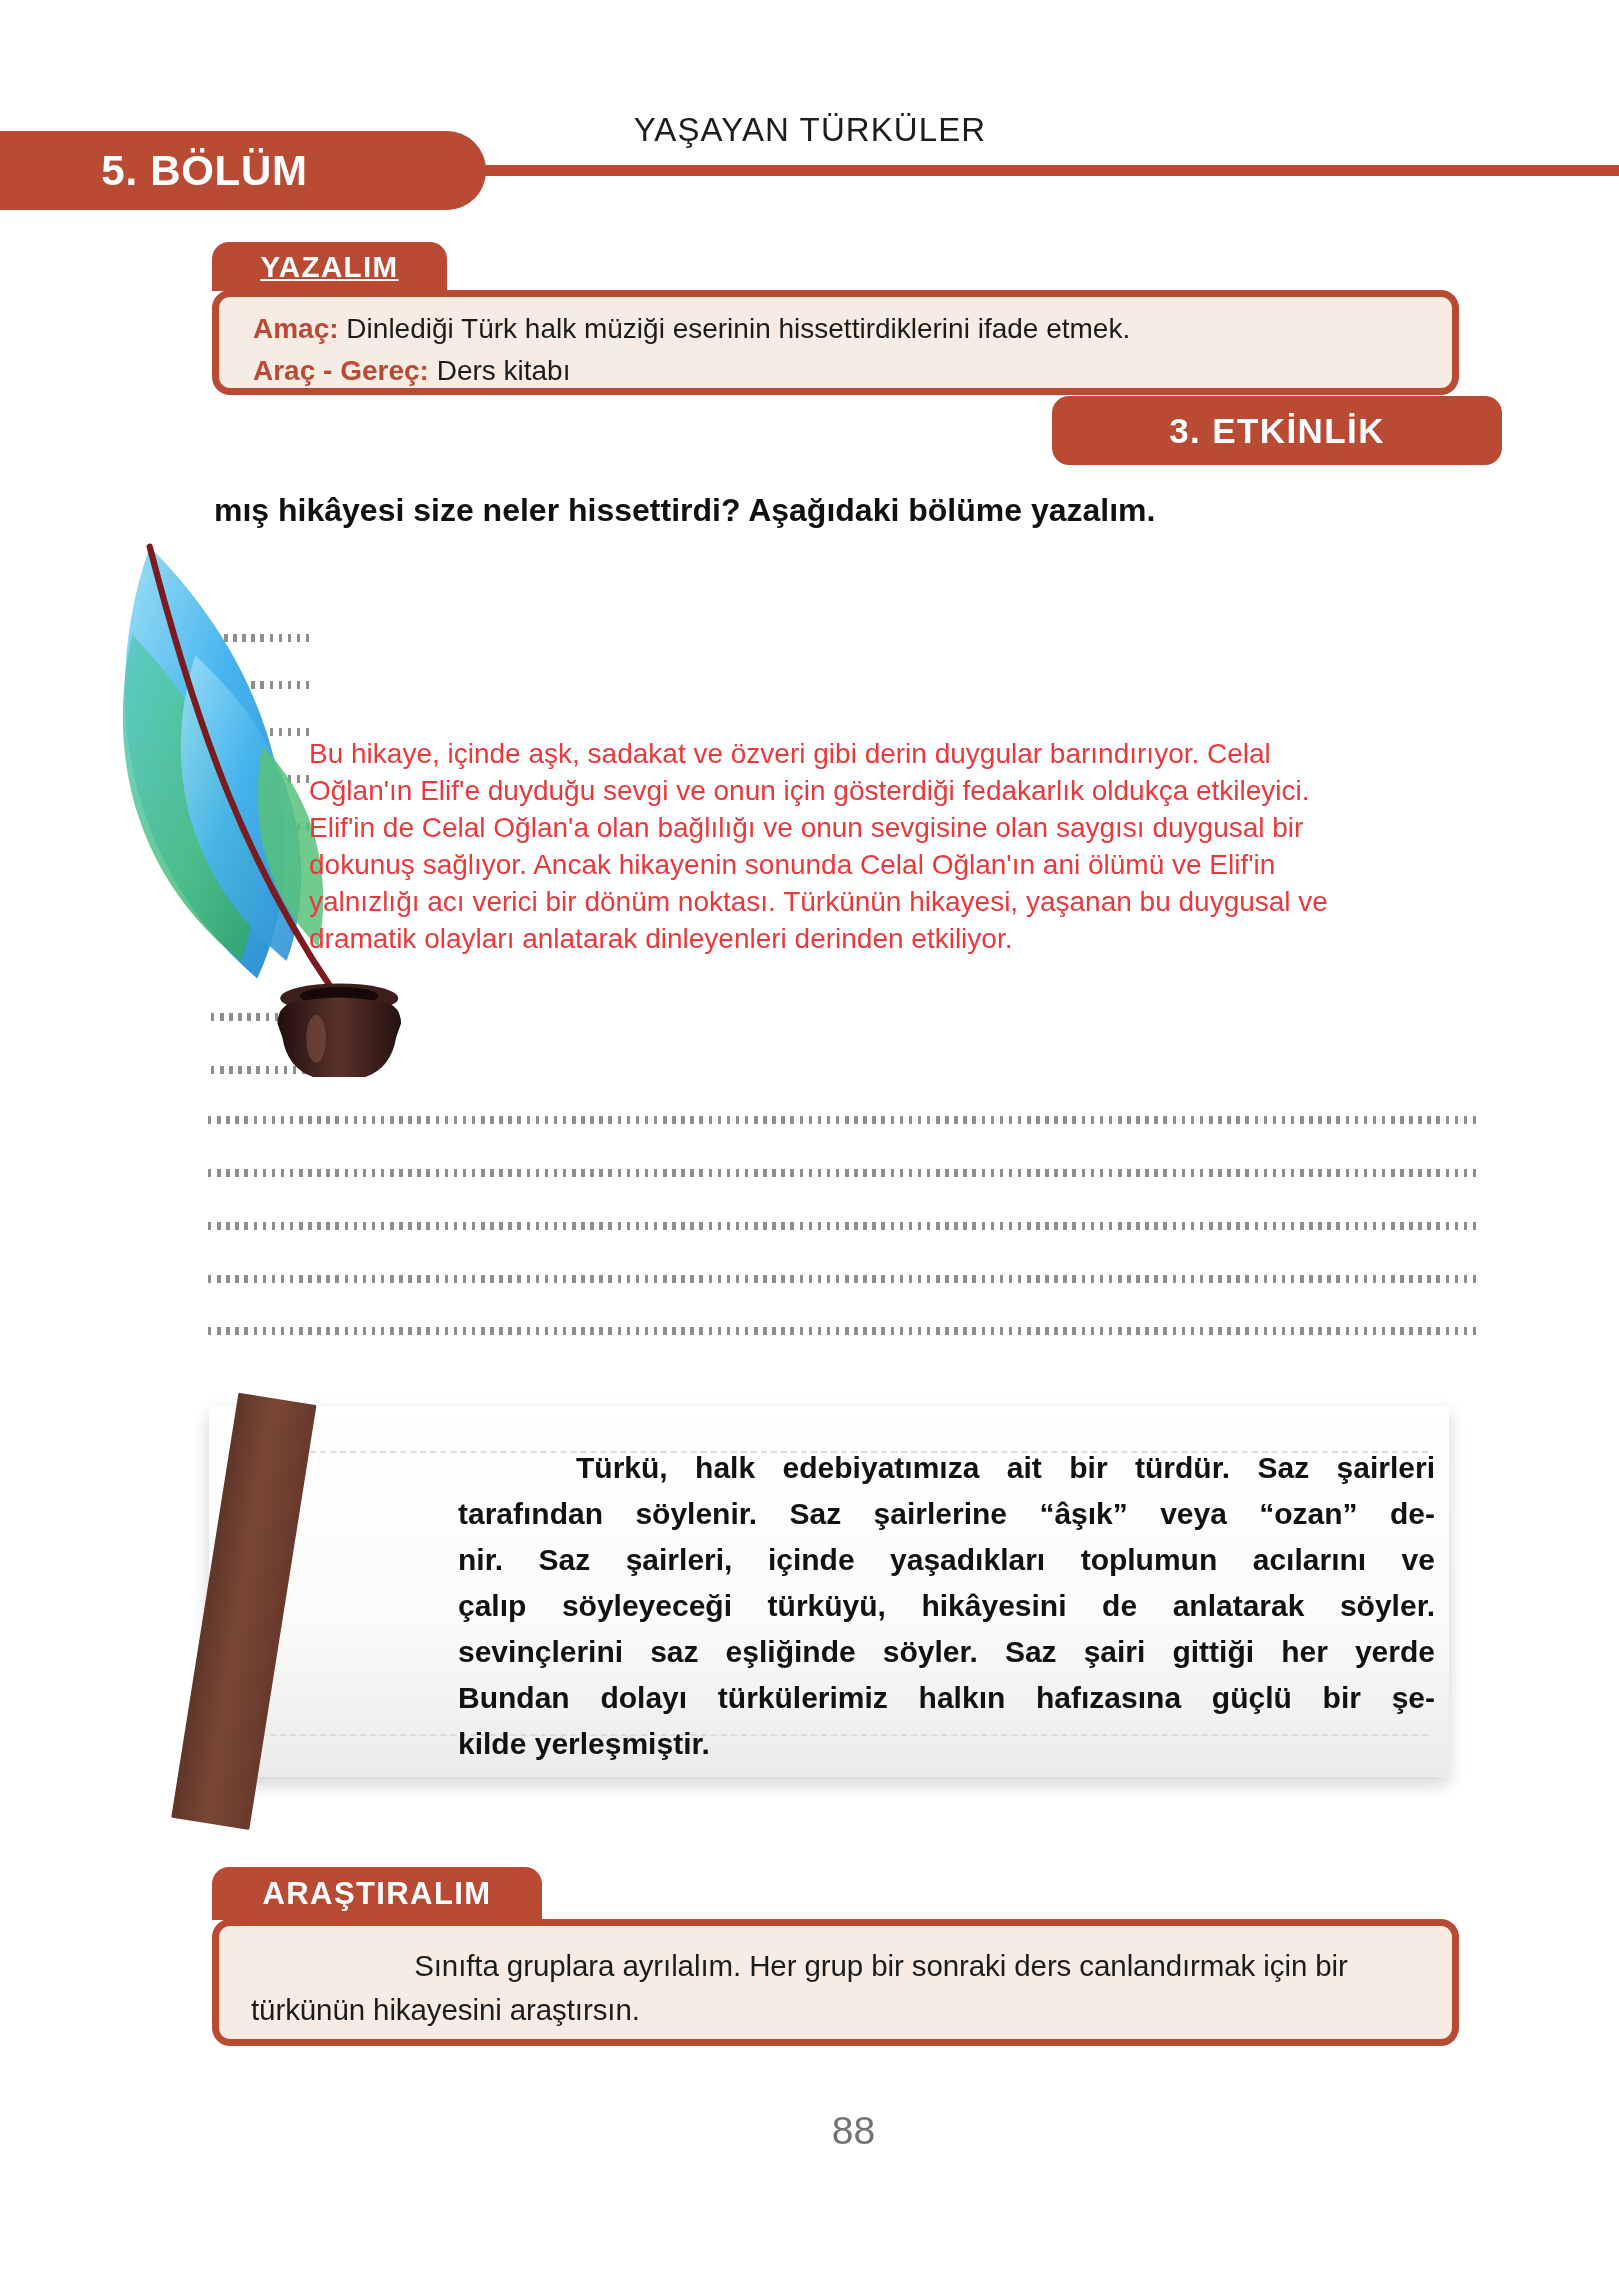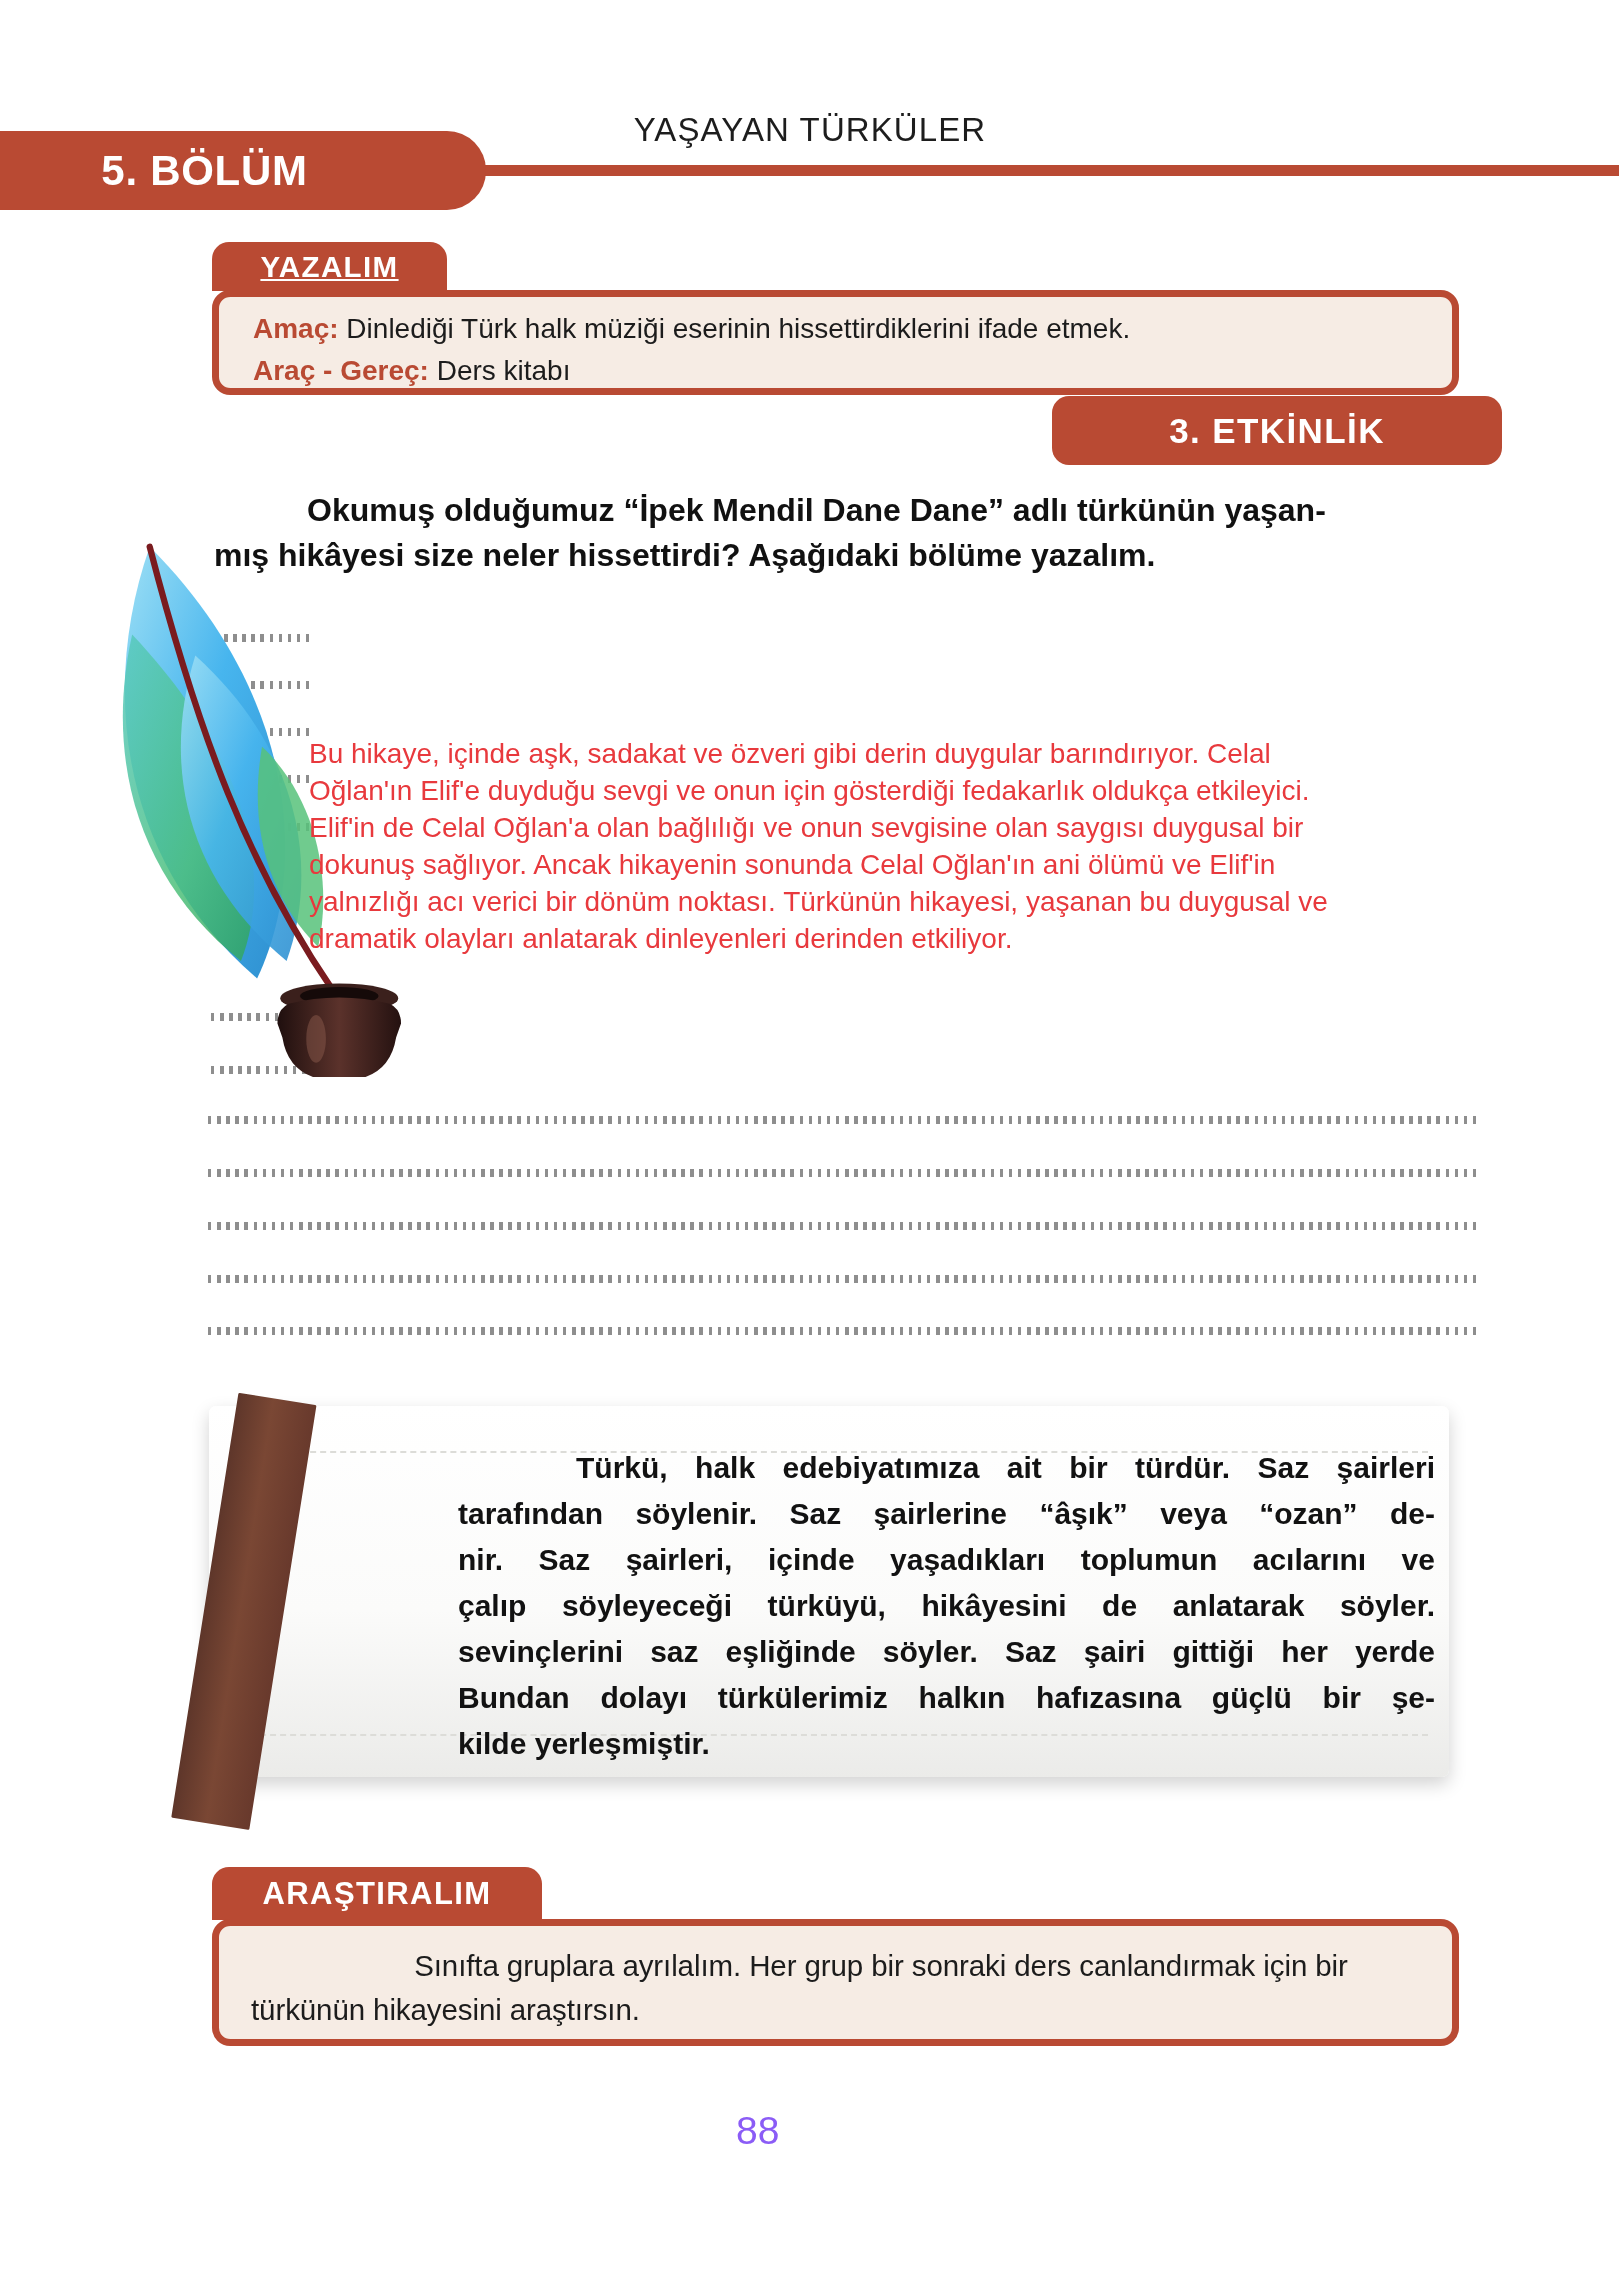--- a/index.html
+++ b/index.html
@@ -78,40 +78,39 @@
   .info-ribbon{
     position:absolute;left:238px;top:1399px;width:79px;height:430px;
     background:linear-gradient(90deg,#5e362a,#7a4734 45%,#68392c);
     transform:rotate(9deg);transform-origin:top center;border-radius:1.4px;
   }
   .info-text{position:absolute;left:458px;top:1445px;width:977px;font-weight:bold;font-size:30px;line-height:46px;color:#121212;}
   .info-line{text-align:justify;text-align-last:justify;white-space:nowrap;}
   .info-line:first-child{padding-left:118px;}
   .info-line:last-child{text-align-last:left;}
   
-  .page-number{position:absolute;left:736px;top:2109px;width:155px;text-align:left;font-size:39px;color:#8b5cf6;}
+  .page-number{position:absolute;left:776px;top:2109px;width:155px;text-align:center;font-size:39px;color:#737373;}
 </style>
 </head>
 <body>
 
 <div class="page">
 
   <div class="header-title">YAŞAYAN TÜRKÜLER</div>
   <div class="header-rule"></div>
   <div class="chapter-banner">5. BÖLÜM</div>
 
   <div class="tab" id="yazalim-tab">YAZALIM</div>
   <div class="callout-box" id="yazalim-box">
     <div class="callout-row"><span class="callout-label">Amaç:</span><span> Dinlediği Türk halk müziği eserinin hissettirdiklerini ifade etmek.</span></div>
     <div class="callout-row"><span class="callout-label">Araç - Gereç:</span><span> Ders kitabı</span></div>
   </div>
   <div class="badge">3. ETKİNLİK</div>
 
   <div class="question">
-    <div class="q-line first">Okumuş olduğumuz “İpek Mendil Dane Dane” adlı türkünün yaşan-</div>
     <div class="q-line">mış hikâyesi size neler hissettirdi? Aşağıdaki bölüme yazalım.</div>
   </div>
 
   <div class="dots" style="left:224px;top:634px;width:87px;"></div>
   <div class="dots" style="left:224px;top:681px;width:87px;"></div>
   <div class="dots" style="left:224px;top:728px;width:87px;"></div>
   <div class="dots" style="left:224px;top:775px;width:87px;"></div>
   <div class="dots" style="left:224px;top:823px;width:87px;"></div>
   <div class="dots" style="left:211px;top:1013px;width:122px;"></div>
   <div class="dots" style="left:211px;top:1066px;width:122px;"></div>

